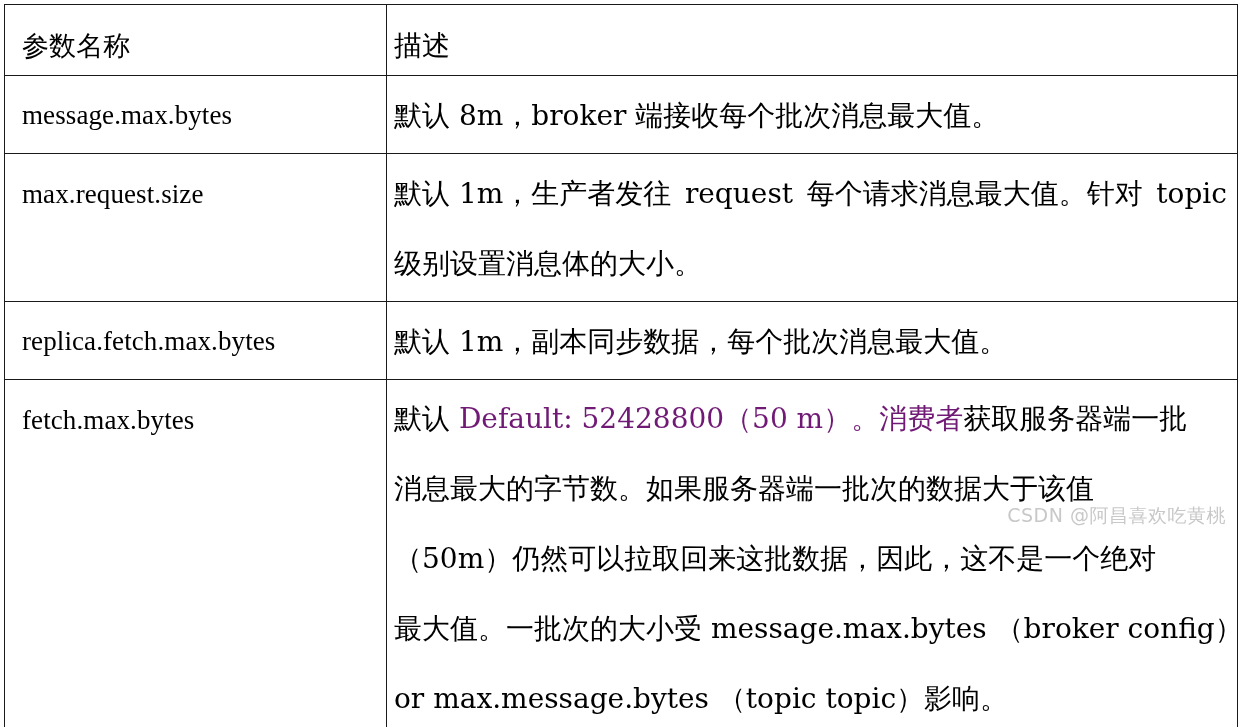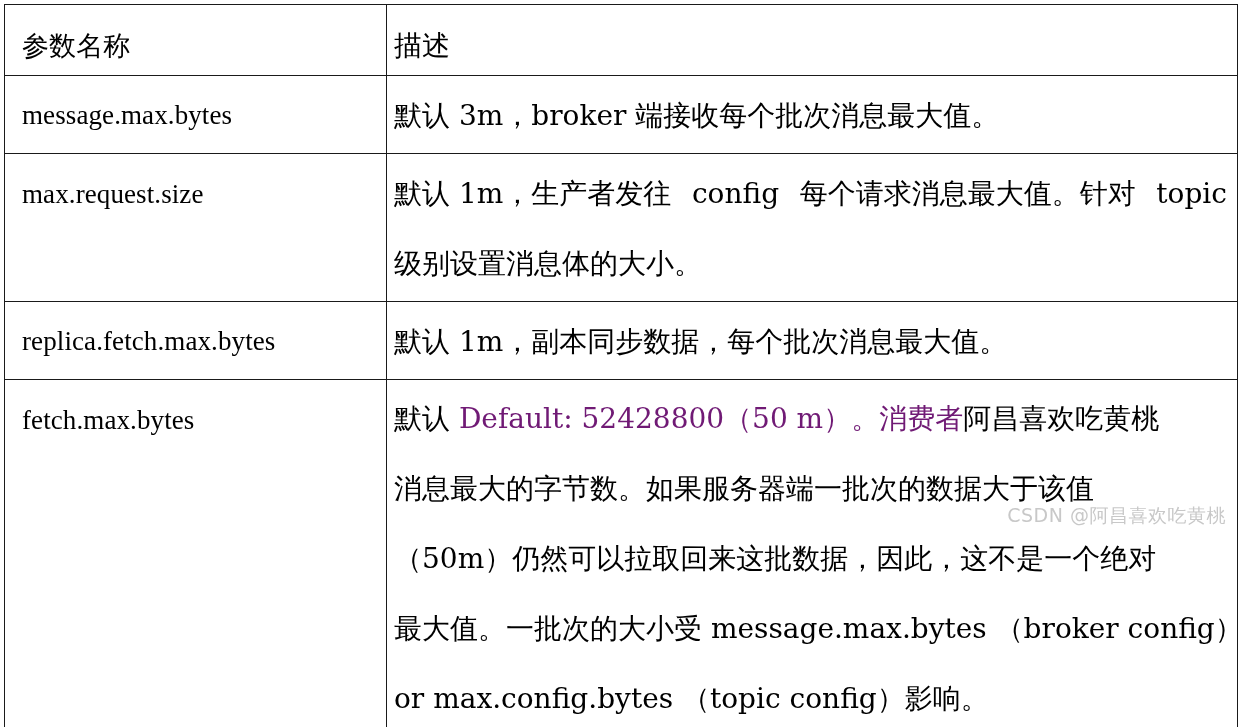--- a/index.html
+++ b/index.html
@@ -126,34 +126,34 @@
           <div class="cell-desc zh">描述</div>
         </td>
       </tr>
 
       <tr class="r-1">
         <td>
           <div class="cell-name">message.max.bytes</div>
         </td>
         <td>
           <div class="cell-desc">
-            <span class="line zh">默认 3m，broker 端接收每个批次消息最大值。</span>
+            <span class="line zh">默认 8m，broker 端接收每个批次消息最大值。</span>
           </div>
         </td>
       </tr>
 
       <tr class="r-2">
         <td>
           <div class="cell-name">max.request.size</div>
         </td>
         <td>
           <div class="cell-desc">
             <span class="line justify zh">
               <span>默认 1m，生产者发往</span>
-              <span>config</span>
+              <span>request</span>
               <span>每个请求消息最大值。针对</span>
               <span>topic</span>
             </span>
             <span class="line zh">级别设置消息体的大小。</span>
           </div>
         </td>
       </tr>
 
       <tr class="r-3">
         <td>
@@ -166,29 +166,29 @@
         </td>
       </tr>
 
       <tr class="r-4">
         <td>
           <div class="cell-name">fetch.max.bytes</div>
         </td>
         <td>
           <div class="cell-desc">
 
-            <span class="line zh"><span>默认 </span><span class="red">Default: 52428800（50 m）。消费者</span><span>阿昌喜欢吃黄桃</span></span>
+            <span class="line zh"><span>默认 </span><span class="red">Default: 52428800（50 m）。消费者</span><span>获取服务器端一批</span></span>
 
             <span class="line zh">消息最大的字节数。如果服务器端一批次的数据大于该值</span>
 
             <span class="line zh">（50m）仍然可以拉取回来这批数据，因此，这不是一个绝对</span>
 
             <span class="line zh">最大值。一批次的大小受 message.max.bytes （broker config）</span>
 
-            <span class="line zh">or max.config.bytes （topic config）影响。</span>
+            <span class="line zh">or max.message.bytes （topic topic）影响。</span>
 
           </div>
         </td>
       </tr>
 
     </tbody>
   </table>
 
   <div class="watermark">CSDN @阿昌喜欢吃黄桃</div>
 

